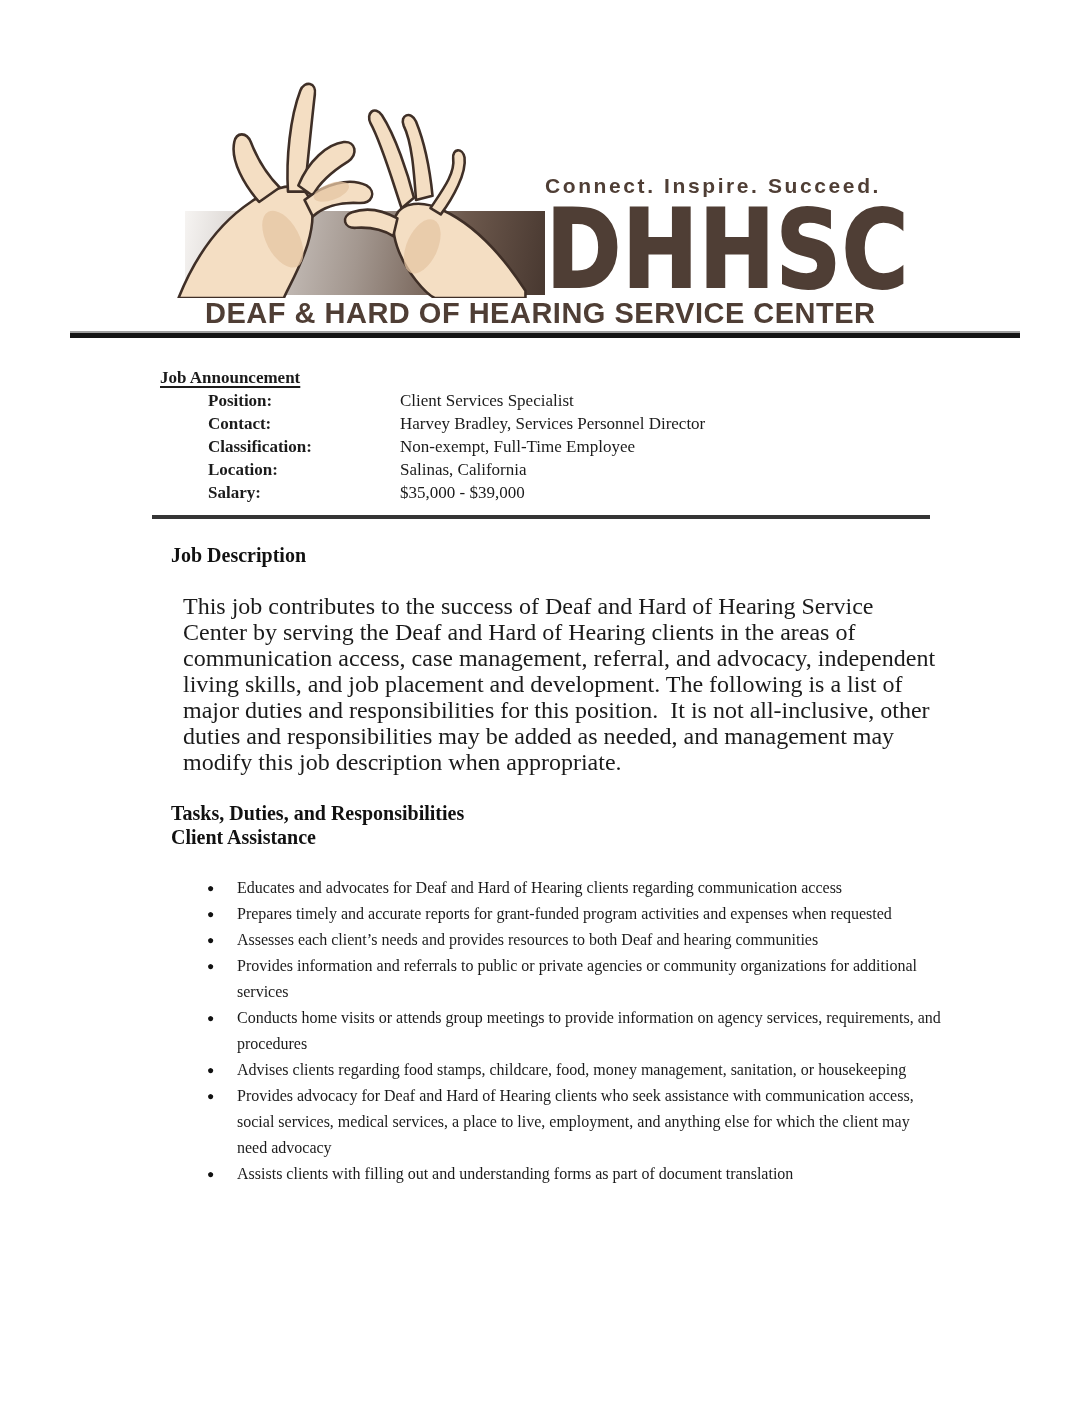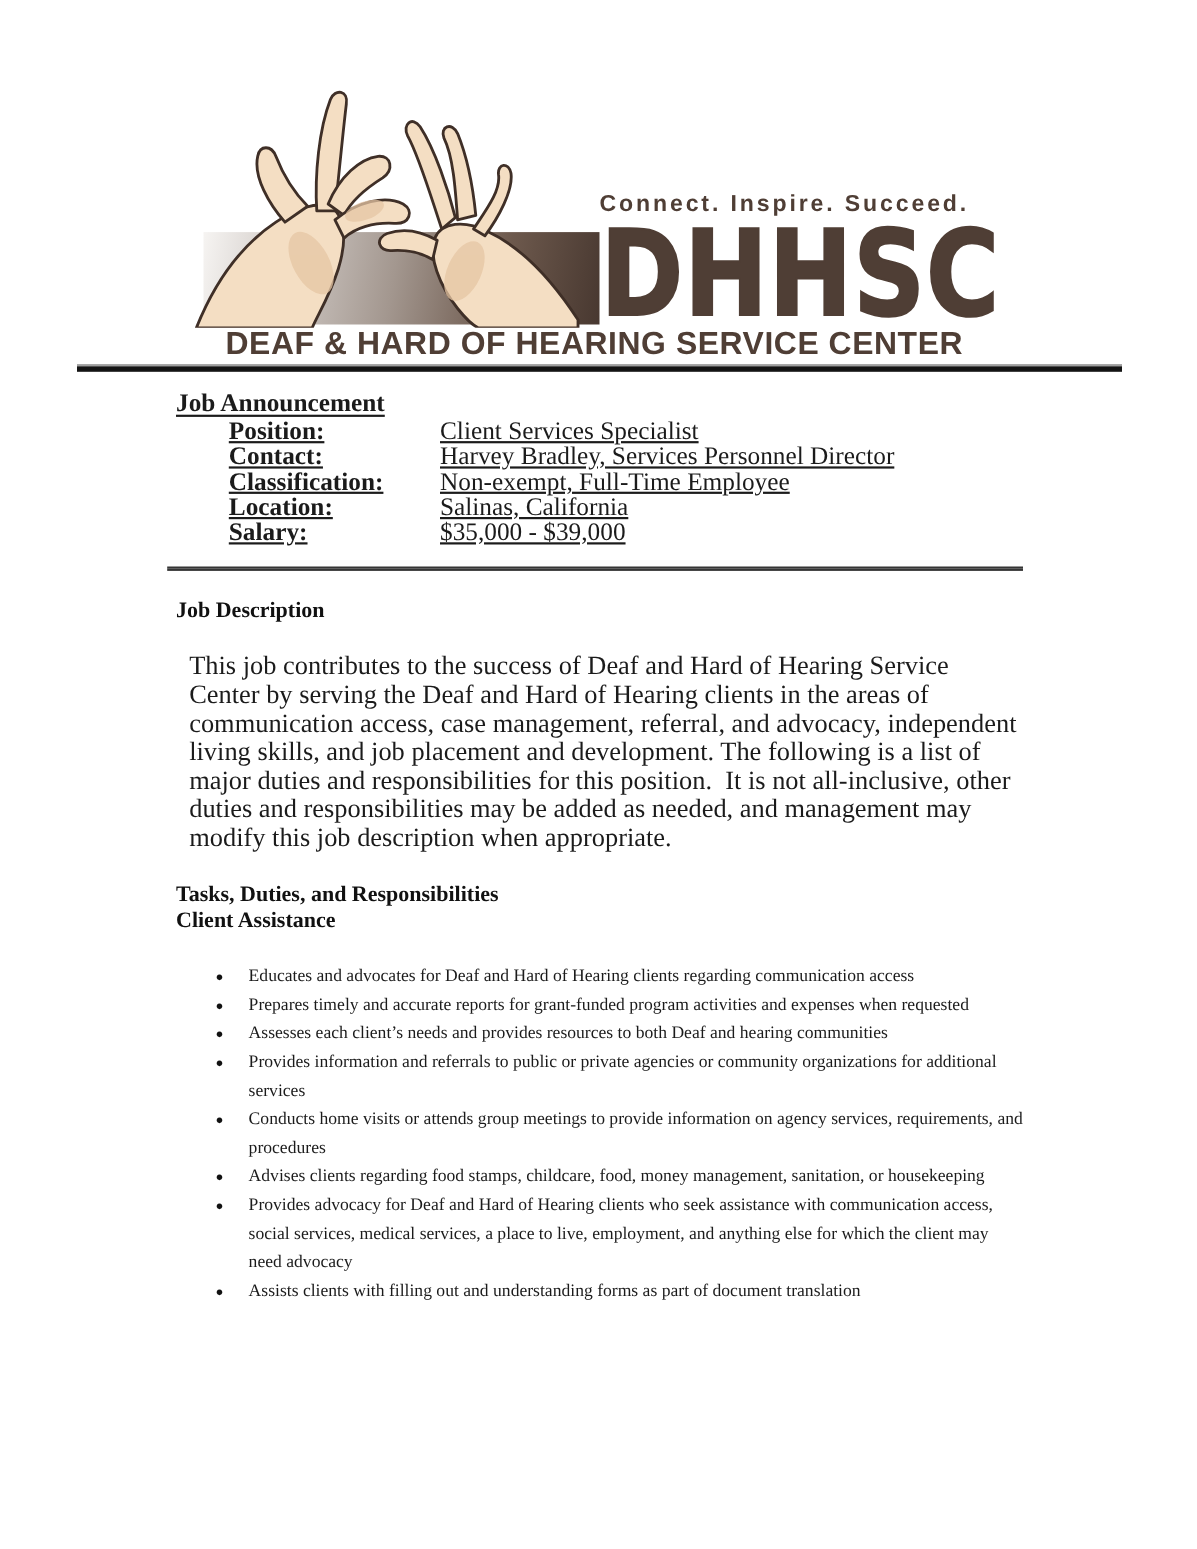--- a/index.html
+++ b/index.html
@@ -40,37 +40,37 @@
     font-size:29px; font-weight:bold; letter-spacing:0.5px;
     color:#4f3e35; white-space:nowrap;
   }
   .top-rule {
     position:absolute; left:70px; top:331px; width:950px; height:0;
     border-top:2px solid #9f9f9f;
     border-bottom:5px solid #141414;
   }
 
   
-  .announce { position:absolute; left:160px; top:354px; width:780px; font-size:23px;text-decoration:underline; }
+  .announce { position:absolute; left:160px; top:366px; width:780px; font-size:17px; }
   .announce-title {
     font-weight:bold; text-decoration:underline;
     text-decoration-thickness:2px; text-underline-offset:3px;
     line-height:23px; display:inline-block;
   }
   .announce-row { display:grid; grid-template-columns:192px 1fr; line-height:23px;margin-left:48px; }
   .announce-row .lbl { font-weight:bold; }
   .mid-rule {
     position:absolute; left:152px; top:515px; width:778px; height:1px;
     background:#ffffff;
     border-top:2px solid #353535;
     border-bottom:2px solid #353535;
   }
 
   
-  .content { position:absolute; left:160px; top:543px; width:772px;font-family:Liberation Serif, serif; }
+  .content { position:absolute; left:171px; top:543px; width:772px;font-family:Liberation Serif, serif; }
   .content h2 { font-size:20px; font-weight:bold; line-height:24px; color:#111; }
   .content .body-par {
     margin-top:26px; font-size:24px; line-height:26px; white-space:pre-wrap;margin-left:12px;
   }
   .h-tasks  { margin-top:26px; }
   .h-client { }
   .duties { list-style:none; margin-top:26px; }
   .duties li {
     position:relative; padding-left:66px;
     font-size:16px; line-height:26px;

